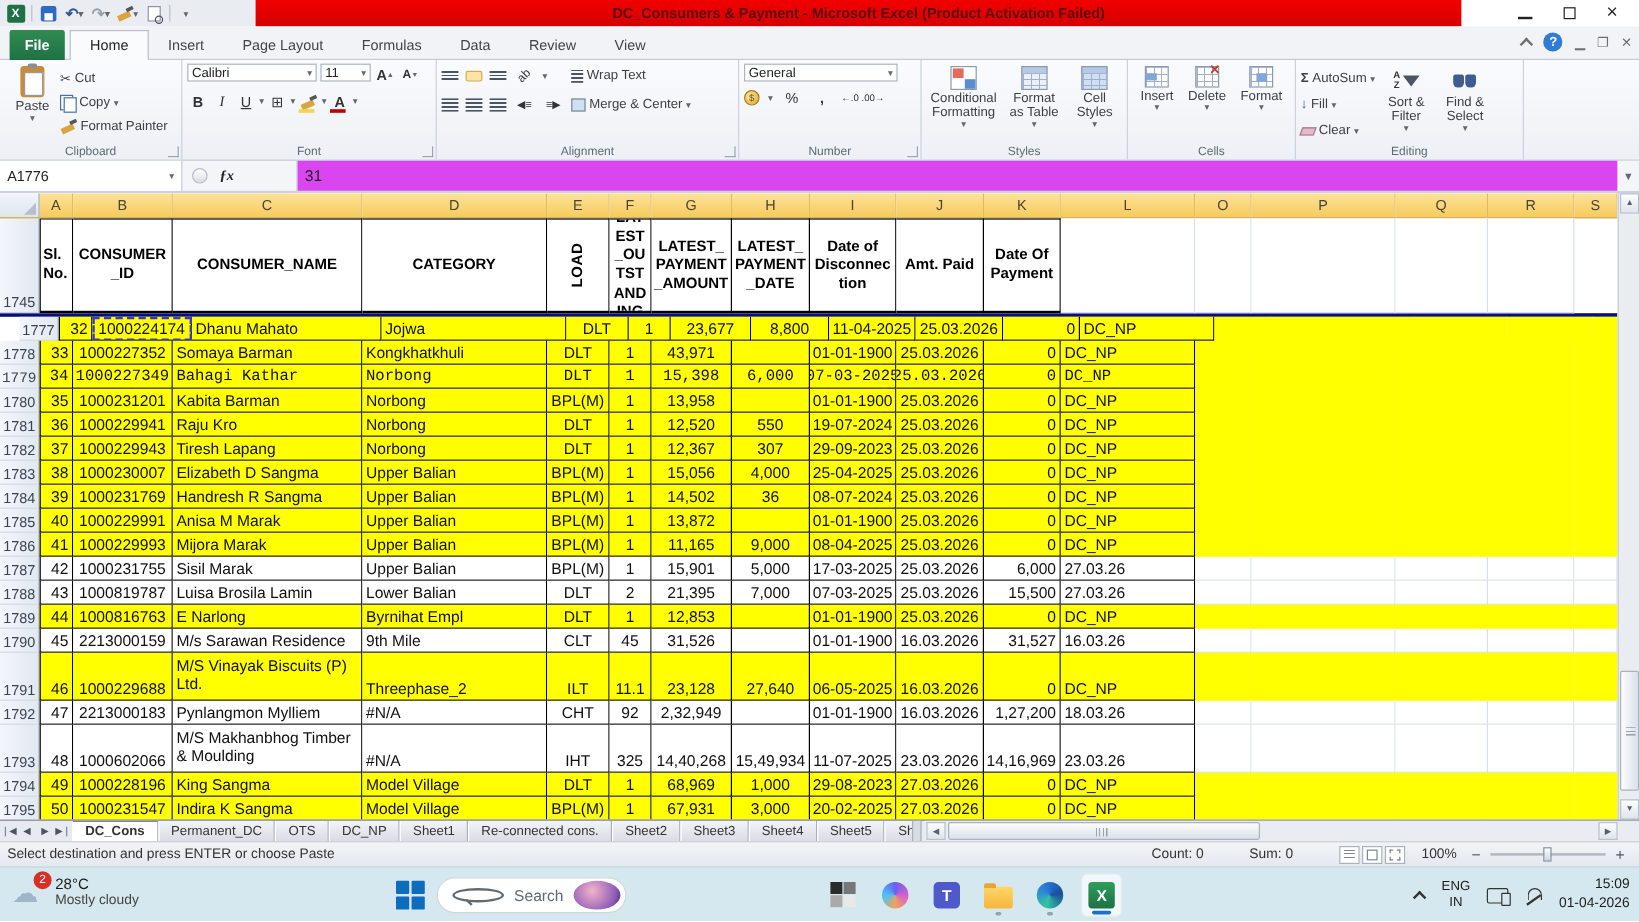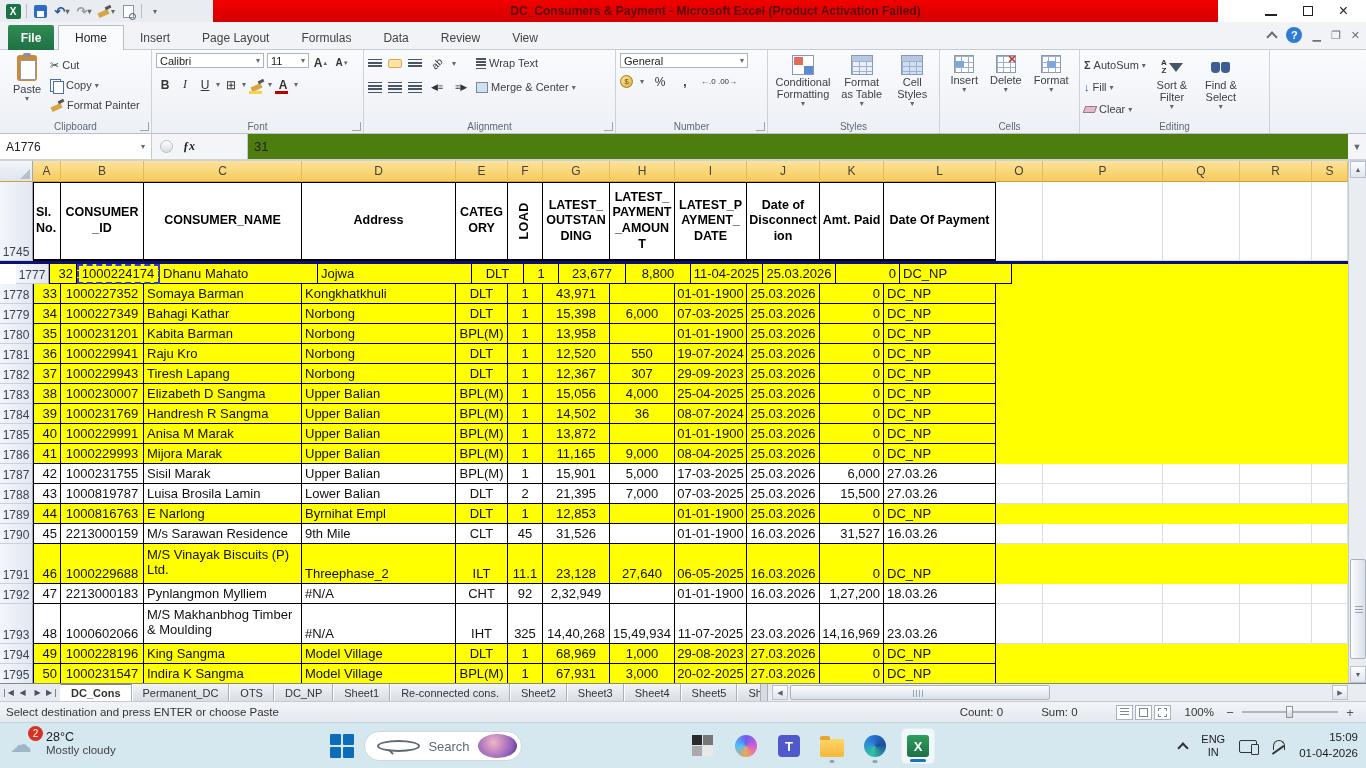--- a/index.html
+++ b/index.html
@@ -77,21 +77,21 @@
   .funnel { width:0; height:0; border-left:7px solid transparent; border-right:7px solid transparent; border-top:9px solid #4a5563; position:relative; }
   .binoc { display:flex; gap:1px; }
   .binoc i { width:9px; height:11px; background:#3E5E93; border-radius:2px 2px 4px 4px; }
   .az { font-size:8px; font-weight:bold; color:#333; line-height:1; text-align:center; }
 
   
   #formulabar { position:absolute; top:134px; left:0; width:1366px; height:27px; background:#F3F5F8; border-bottom:2px solid #CBD2DB; display:flex; align-items:stretch; }
   #namebox { width:152px; background:#fff; border-right:1px solid #C5CBD4; display:flex; align-items:center; justify-content:space-between; padding:0 6px; font-size:12px; }
   #fxwrap { width:96px; display:flex; align-items:center; gap:10px; padding:0 8px; border-right:1px solid #C5CBD4; }
   .fxcirc { width:13px; height:13px; border-radius:50%; background:linear-gradient(#fff,#d8dde4); border:1px solid #b8bec8; }
-  #fbvalue { flex:1; background:#4d7c0f; display:flex; align-items:center; padding:0 6px; font-size:13px; font-family:"Liberation Sans",sans-serif; }
+  #fbvalue { flex:1; background:#d946ef; display:flex; align-items:center; padding:0 6px; font-size:13px; font-family:"Liberation Sans",sans-serif; }
   #fb-exp { width:18px; background:#F3F5F8; display:flex; align-items:center; justify-content:center; color:#667; font-size:9px; }
 
   
   #gridwrap { position:absolute; top:161px; left:0; width:1348px; height:522px; overflow:hidden; background:#fff; }
   .grow { display:grid; }
   .colhdr, .corner { background:linear-gradient(#FCE29B,#F7CB5C); border-right:1px solid #E3B95C; border-bottom:1px solid #C9A23C; display:flex; align-items:center; justify-content:center; font-size:12px; color:#4a4436; }
   .corner { background:linear-gradient(#F2F5F9,#DEE5EE); border-right:1px solid #9FA8B8; position:relative; }
   .corner::after { content:""; position:absolute; right:2px; bottom:2px; border-left:10px solid transparent; border-bottom:10px solid #B6BFCB; }
   .rowhdr { background:linear-gradient(90deg,#F3F6FB,#E2E8F1); border-right:1px solid #9FA8B8; border-bottom:1px solid #C9D1DE; display:flex; align-items:flex-end; justify-content:center; font-size:12px; color:#3c4350; padding-bottom:1px; }
   .hc { background:#fff; border-right:1px solid #000; border-bottom:2px solid #000; border-top:1px solid #000; font-weight:bold; font-size:12.5px; color:#000; display:flex; align-items:center; justify-content:center; text-align:center; line-height:1.25; overflow:hidden; overflow-wrap:anywhere; padding:1px 2px; }
@@ -462,23 +462,20 @@
           <div class="hc first">
             <span>Sl. No.</span>
           </div>
           <div class="hc">
             <span>CONSUMER_ID</span>
           </div>
           <div class="hc">
             <span>CONSUMER_NAME</span>
           </div>
           <div class="hc">
-            <span>Address</span>
-          </div>
-          <div class="hc">
             <span>CATEGORY</span>
           </div>
           <div class="hc vert">
             <span>LOAD</span>
           </div>
           <div class="hc">
             <span>LATEST_OUTSTANDING</span>
           </div>
           <div class="hc">
             <span>LATEST_PAYMENT_AMOUNT</span>
@@ -535,21 +532,21 @@
           <div class="c a-c y">01-01-1900</div>
           <div class="c a-c y">25.03.2026</div>
           <div class="c a-r y">0</div>
           <div class="c a-l y">DC_NP</div>
           <div class="o y"></div>
           <div class="o y"></div>
           <div class="o y"></div>
           <div class="o y"></div>
           <div class="o y"></div>
         </div>
-        <div class="grow" style="grid-template-columns: 33px 28px 83px 158px 154px 52px 35px 67px 65px 72px 73px 64px 112px 47px 120px 77px 72px 36px; height: 20px;">
+        <div class="grow" style="grid-template-columns: 33px 28px 83px 158px 154px 52px 35px 67px 65px 72px 73px 64px 112px 47px 120px 77px 72px 36px; height: 20px; font-family: Liberation Mono, monospace;">
           <div class="rowhdr">1779</div>
           <div class="c a-r first y">34</div>
           <div class="c a-c y">1000227349</div>
           <div class="c a-l y">Bahagi Kathar</div>
           <div class="c a-l y">Norbong</div>
           <div class="c a-c y">DLT</div>
           <div class="c a-c y">1</div>
           <div class="c a-c y">15,398</div>
           <div class="c a-c y">6,000</div>
           <div class="c a-c y">07-03-2025</div>

